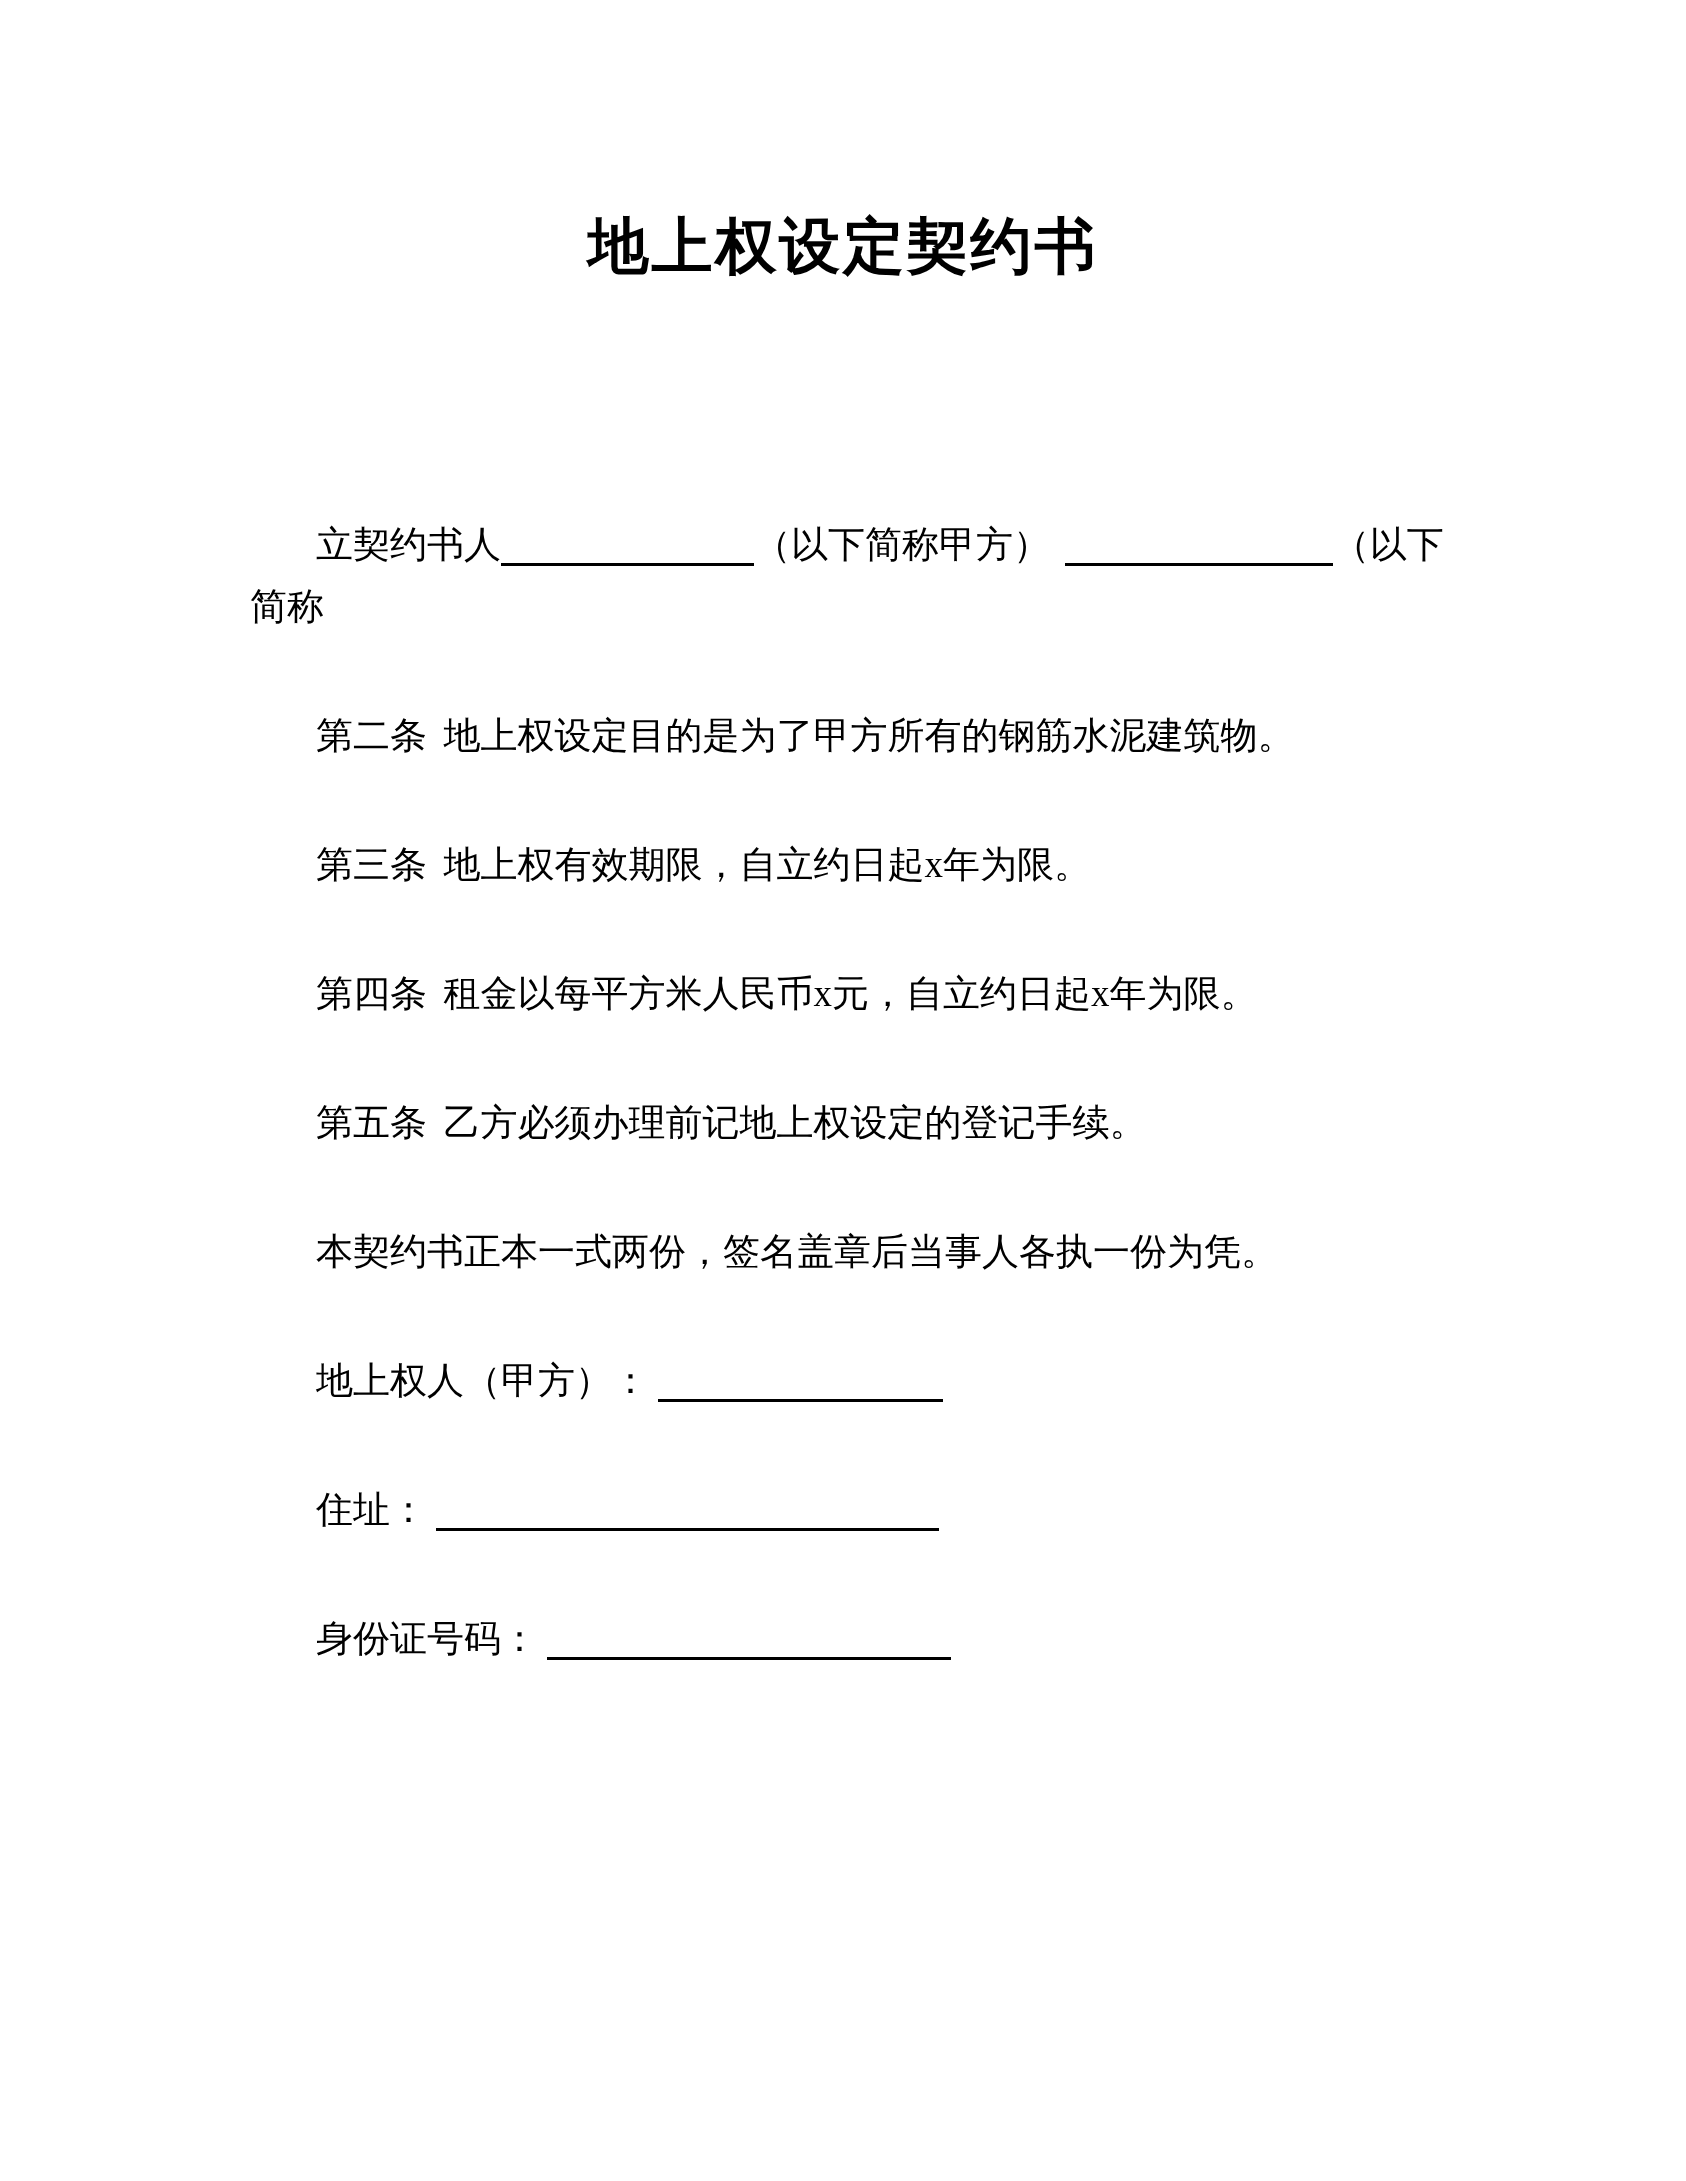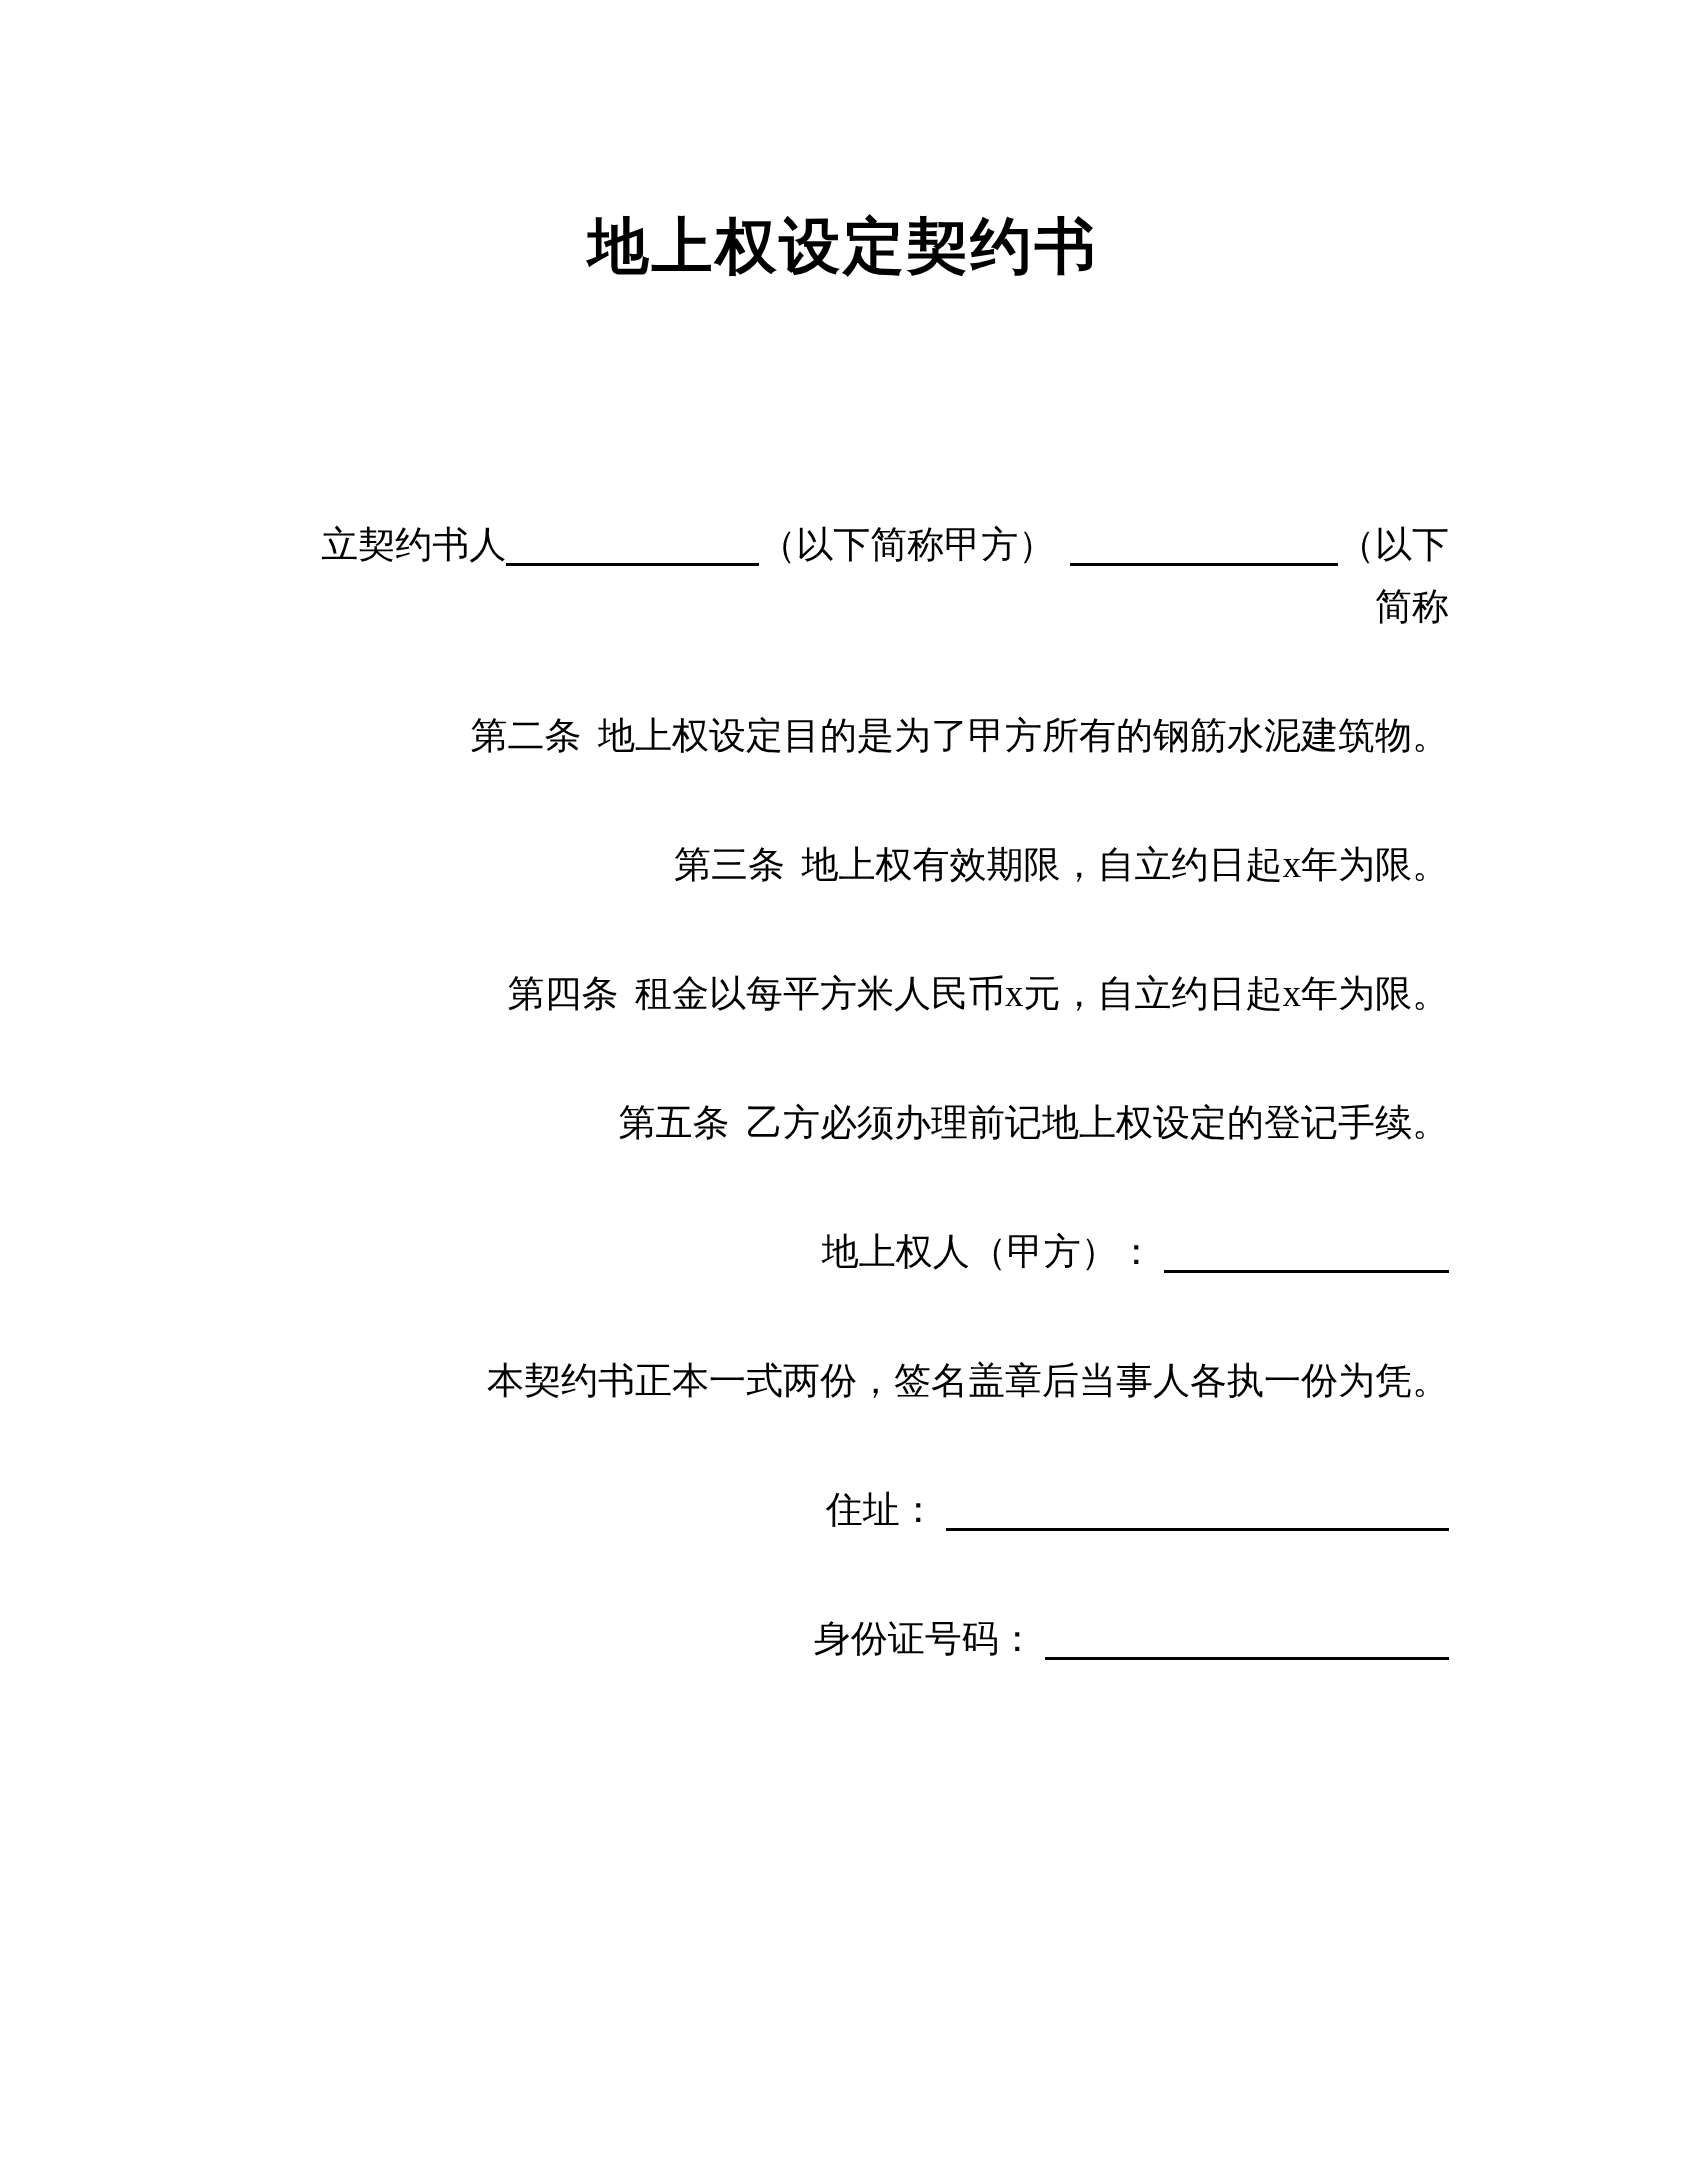--- a/index.html
+++ b/index.html
@@ -19,21 +19,20 @@
     padding-top: 200px;
     text-align: center;
     font-family: "Liberation Sans", sans-serif;
     font-weight: 700;
     font-size: 61px;
     line-height: 61px;
     letter-spacing: 2.8px;
   }
   .content {
     padding: 0 237px 0 250px;
-    text-align: right;
   }
   .line { line-height: 62px; }
   .intro { margin-top: 237px; }
   .indent { text-indent: 66px; }
   .block { margin-top: 67px; line-height: 62px; text-indent: 66px; }
   .block.first-clause { margin-top: 70px; }
   .clause-text { margin-left: 16.5px; }
   .blank {
     display: inline-block;
     height: 0;
@@ -73,25 +72,25 @@
 
     <div class="block">
       <span class="clause-label">第四条</span><span class="clause-text">租金以每平方米人民币x元，自立约日起x年为限。</span>
     </div>
 
     <div class="block">
       <span class="clause-label">第五条</span><span class="clause-text">乙方必须办理前记地上权设定的登记手续。</span>
     </div>
 
     <div class="block">
-      <span>地上权人（甲方）：</span><span class="blank b-sig-a"></span>
+      <span>本契约书正本一式两份，签名盖章后当事人各执一份为凭。</span>
     </div>
 
     <div class="block">
-      <span>本契约书正本一式两份，签名盖章后当事人各执一份为凭。</span>
+      <span>地上权人（甲方）：</span><span class="blank b-sig-a"></span>
     </div>
 
     <div class="block">
       <span>住址：</span><span class="blank b-addr"></span>
     </div>
 
     <div class="block">
       <span>身份证号码：</span><span class="blank b-id"></span>
     </div>
 

